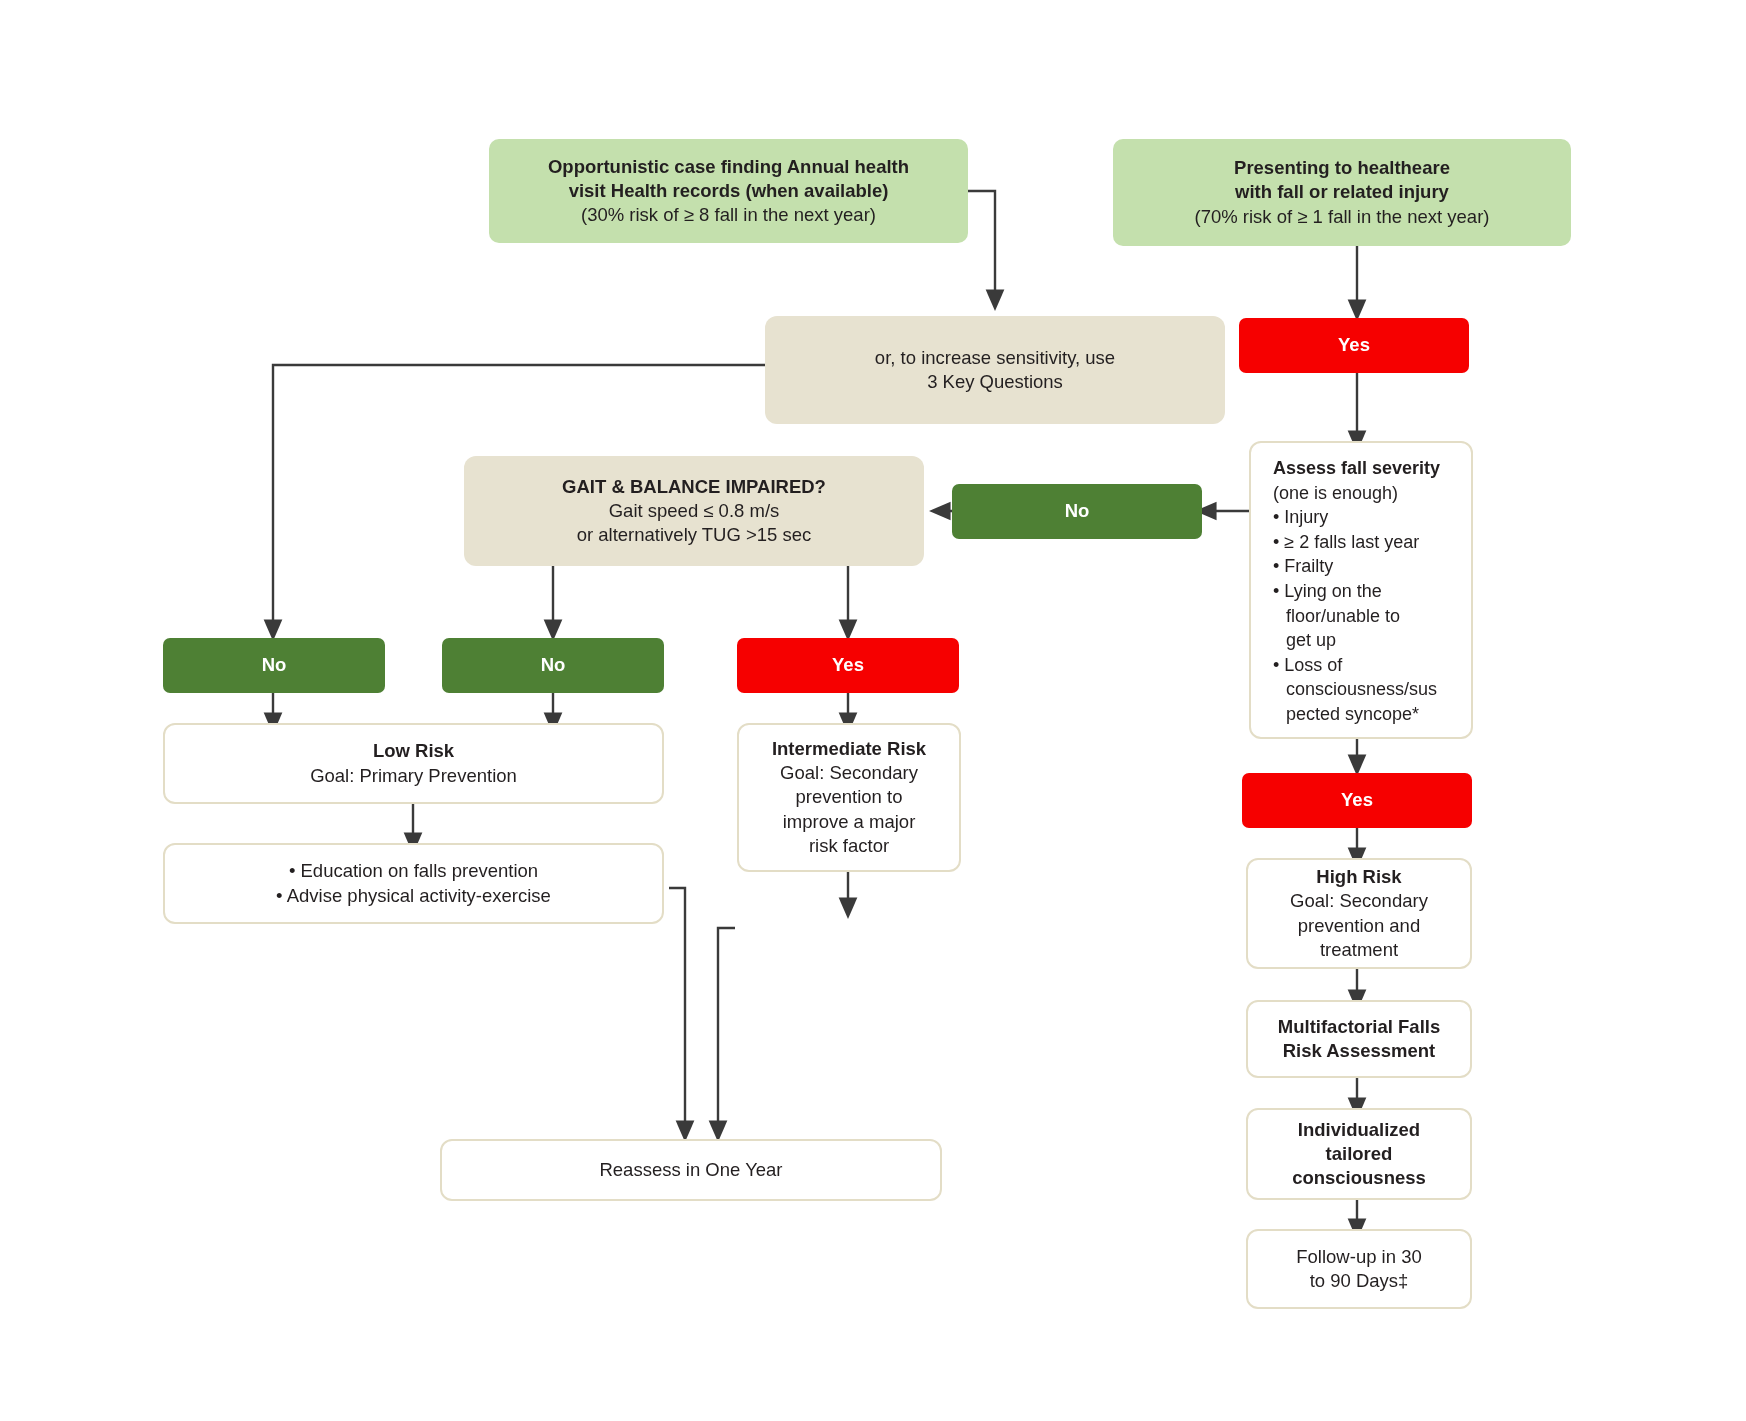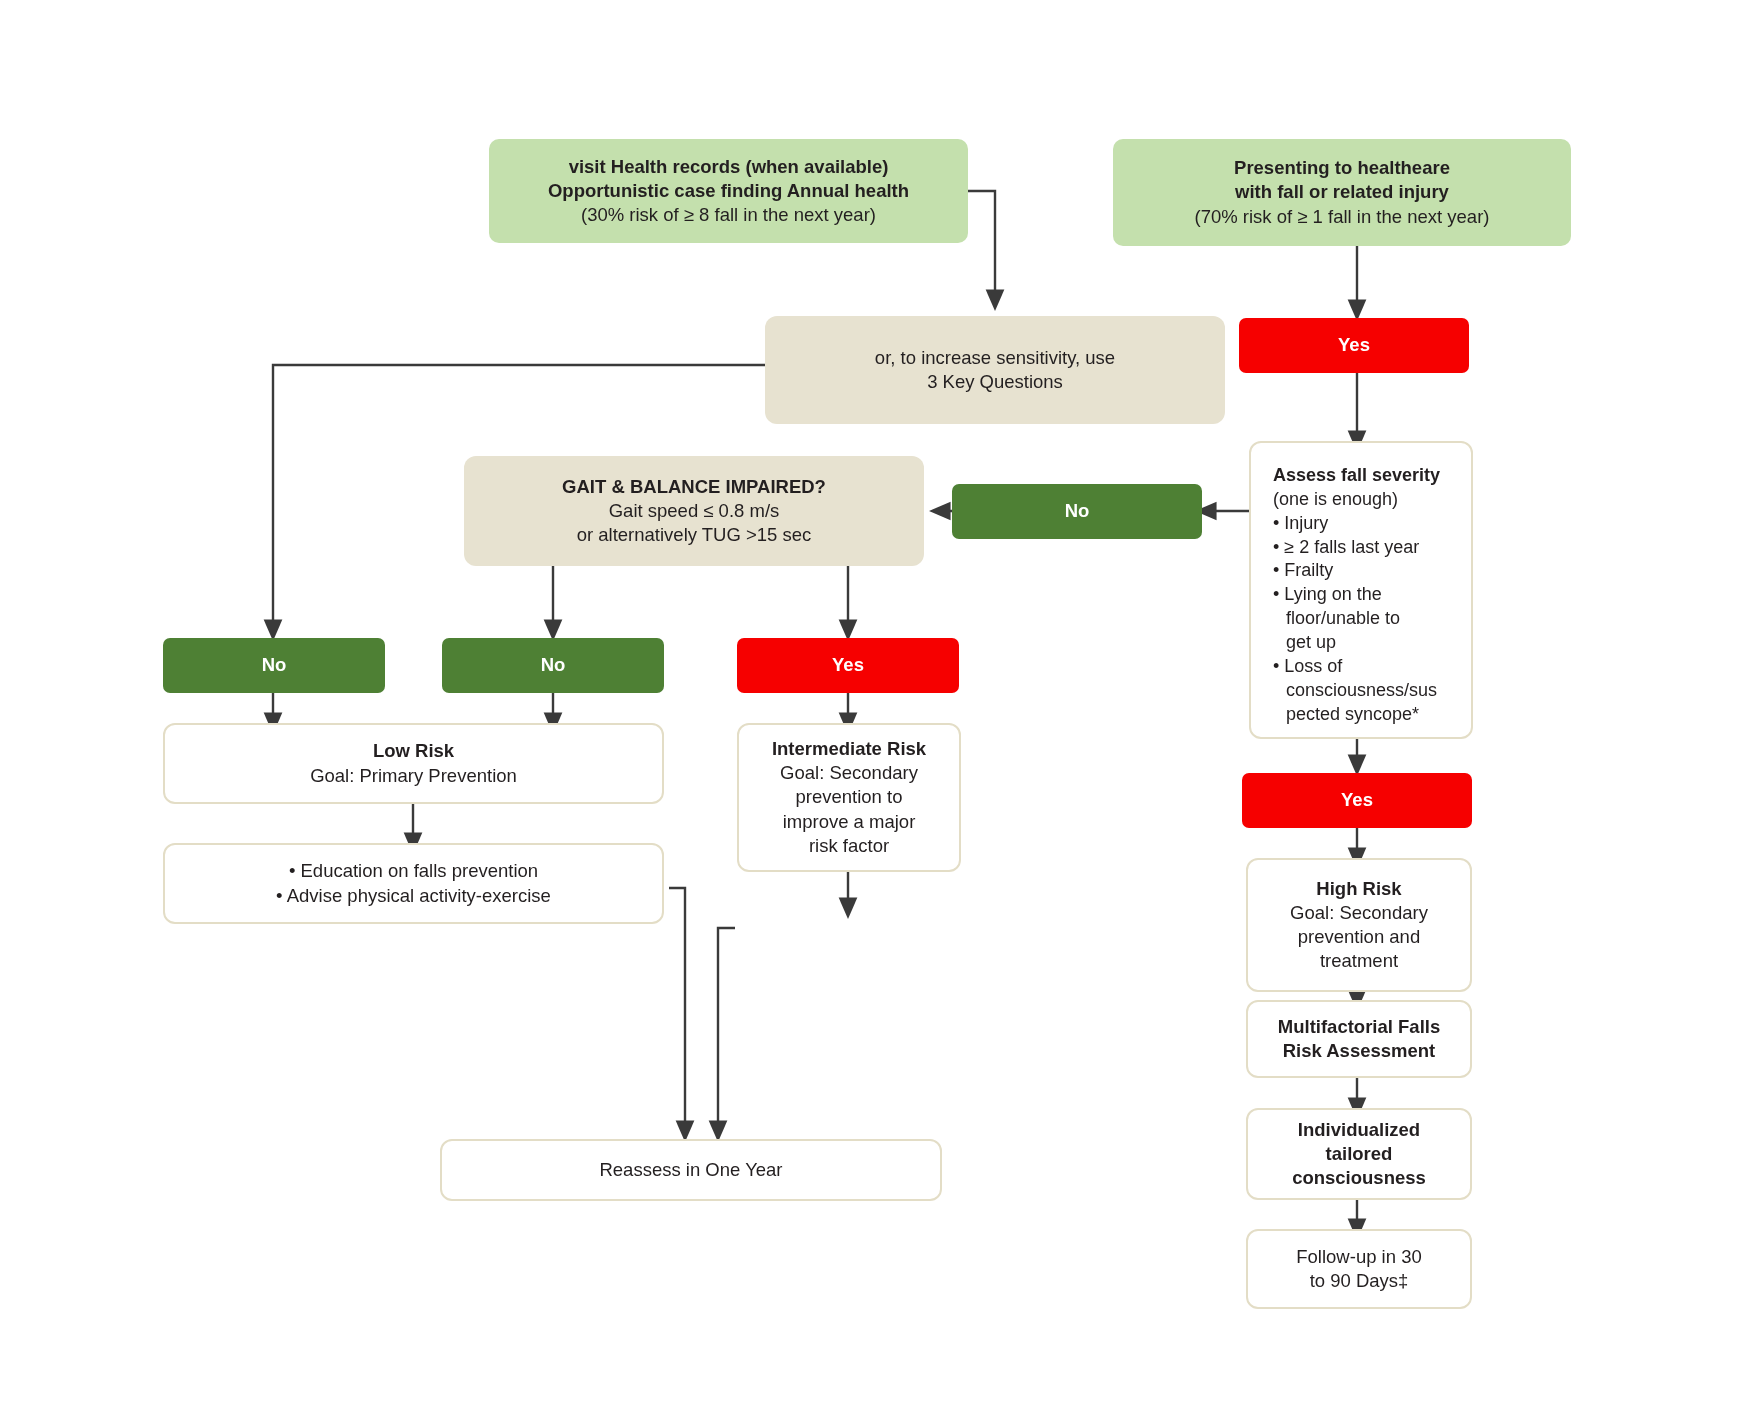--- a/index.html
+++ b/index.html
@@ -51,21 +51,21 @@
     background: #f60000;
     border-radius: 7px;
     color: #ffffff;
     font-weight: bold;
   }
   .t-bold { font-weight: bold; }
   .t-reg  { font-weight: normal; }
   .node .line { display: block; width: 100%; }
   .listbox {
     align-items: flex-start;
-    justify-content: flex-end;
+    justify-content: space-between;
     text-align: left;
     line-height: 1.33;
   }
   .listbox .line { width: auto; }
   .centerlist {
     align-items: flex-start;
     text-align: left;
   }
   svg.edges {
     position: absolute;
@@ -127,22 +127,22 @@
 
       <path d="M1357,969 L1357,1000" marker-end="url(#ah)"></path>
 
       <path d="M1357,1078 L1357,1108" marker-end="url(#ah)"></path>
 
       <path d="M1357,1200 L1357,1229" marker-end="url(#ah)"></path>
     </g>
   </svg>
 
   <div class="node green-lite" style="left:489px; top:139px; width:479px; height:104px; font-size:18.5px;">
+    <span class="line t-bold">Opportunistic case finding Annual health</span>
     <span class="line t-bold">visit Health records (when available)</span>
-    <span class="line t-bold">Opportunistic case finding Annual health</span>
     <span class="line t-reg">(30% risk of ≥ 8 fall in the next year)</span>
   </div>
 
   <div class="node green-lite" style="left:1113px; top:139px; width:458px; height:107px; font-size:18.5px;">
     <span class="line t-bold">Presenting to healtheare</span>
     <span class="line t-bold">with fall or related injury</span>
     <span class="line t-reg">(70% risk of ≥ 1 fall in the next year)</span>
   </div>
 
   <div class="node beige" style="left:765px; top:316px; width:460px; height:108px; font-size:18.5px;">
@@ -210,21 +210,21 @@
 
 
   <div class="node outline" style="left:440px; top:1139px; width:502px; height:62px; font-size:18.5px;">
     <span class="line t-reg">Reassess in One Year</span>
   </div>
 
   <div class="node red-solid" style="left:1242px; top:773px; width:230px; height:55px; font-size:18.5px;">
     <span class="line">Yes</span>
   </div>
 
-  <div class="node outline" style="left:1246px; top:858px; width:226px; height:134px; font-size:18.5px;">
+  <div class="node outline" style="left:1246px; top:858px; width:226px; height:111px; font-size:18.5px;">
     <span class="line t-bold">High Risk</span>
     <span class="line t-reg">Goal: Secondary</span>
     <span class="line t-reg">prevention and</span>
     <span class="line t-reg">treatment</span>
   </div>
 
   <div class="node outline" style="left:1246px; top:1000px; width:226px; height:78px; font-size:18.5px;">
     <span class="line t-bold">Multifactorial Falls</span>
     <span class="line t-bold">Risk Assessment</span>
   </div>

